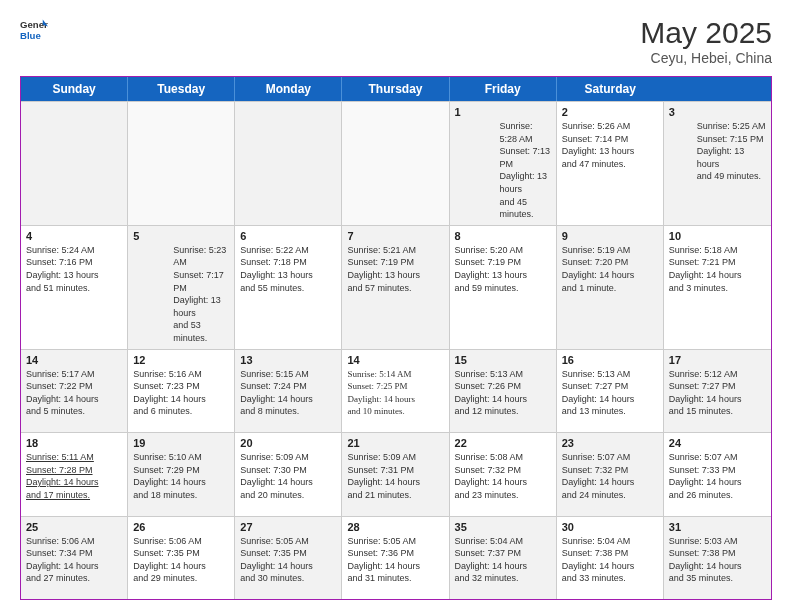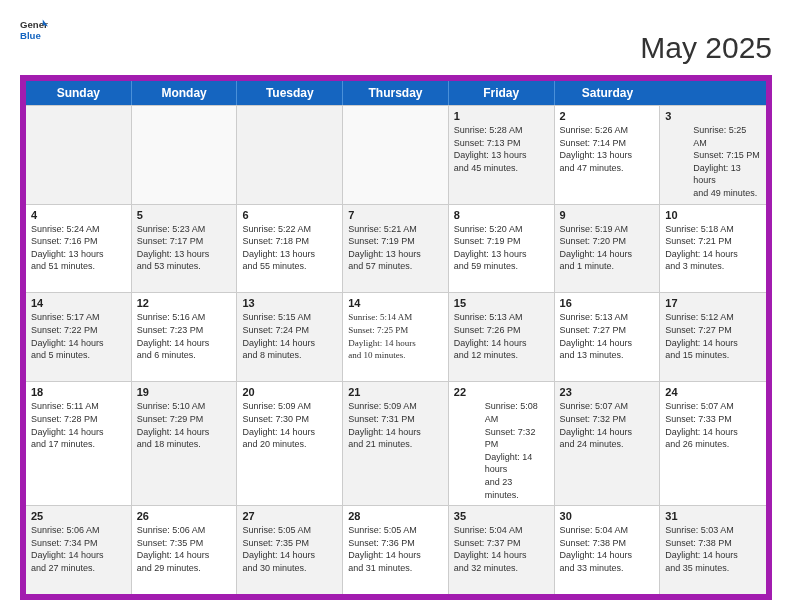--- a/index.html
+++ b/index.html
@@ -27,36 +27,35 @@
       display: flex;
       align-items: center;
       gap: 4px;
     }
     .logo-icon {
       width: 28px;
       height: 28px;
     }
     .title-block {
       text-align: right;
-      margin-top: 15px;
     }
     .calendar-title {
       font-size: 30px;
       color: #333;
       font-weight: normal;
     }
     .calendar-subtitle {
       font-size: 14px;
       color: #555;
     }
     .calendar {
       flex: 1;
       display: flex;
       flex-direction: column;
-      border: 6px solid #a21caf;
+      border: 1px solid #a21caf;
     }
     .cal-header-row {
       display: grid;
       grid-template-columns: repeat(7, 1fr);
       background: #1565c0;
     }
     .cal-header-cell {
       color: #fff;
       font-size: 12px;
       font-weight: bold;
@@ -106,40 +105,41 @@
   <div class="header">
     <div class="logo">
       <svg class="logo-icon" viewBox="0 0 32 32">
         <text x="0" y="14" font-size="11" font-weight="bold" fill="#333">General</text>
         <text x="0" y="26" font-size="11" font-weight="bold" fill="#1565c0">Blue</text>
         <polygon points="26,4 32,12 26,10" fill="#1565c0"></polygon>
       </svg>
     </div>
     <div class="title-block">
       <div class="calendar-title">May 2025</div>
+      <div class="calendar-subtitle">Ceyu, Hebei, China</div>
     </div>
   </div>
   <div class="calendar">
     <div class="cal-header-row">
     <div class="cal-header-cell">Sunday</div>
+        <div class="cal-header-cell">Tuesday</div>
         <div class="cal-header-cell">Monday</div>
-        <div class="cal-header-cell">Tuesday</div>
         <div class="cal-header-cell">Thursday</div>
         <div class="cal-header-cell">Friday</div>
         <div class="cal-header-cell">Saturday</div>
       </div>
     <div class="cal-body">
     <div class="cal-week">
           <div class="cal-cell shaded empty"></div>
           <div class="cal-cell empty"></div>
           <div class="cal-cell shaded empty"></div>
           <div class="cal-cell empty"></div>
           <div class="cal-cell shaded">
             <div class="day-num">1</div>
-            <div class="cell-text" style="white-space: pre-line;">Sunrise: 5:28 AM
+            <div class="cell-text" style="white-space: pre-line; margin-left: 45px;">Sunrise: 5:28 AM
 Sunset: 7:13 PM
 Daylight: 13 hours
 and 45 minutes.</div>
           </div>
           <div class="cal-cell">
             <div class="day-num">2</div>
             <div class="cell-text" style="white-space: pre-line;">Sunrise: 5:26 AM
 Sunset: 7:14 PM
 Daylight: 13 hours
 and 47 minutes.</div>
@@ -155,21 +155,21 @@
         <div class="cal-week">
           <div class="cal-cell">
             <div class="day-num">4</div>
             <div class="cell-text" style="white-space: pre-line;">Sunrise: 5:24 AM
 Sunset: 7:16 PM
 Daylight: 13 hours
 and 51 minutes.</div>
           </div>
           <div class="cal-cell shaded">
             <div class="day-num">5</div>
-            <div class="cell-text" style="white-space: pre-line;">Sunrise: 5:23 AM
+            <div class="cell-text" style="white-space: pre-line; margin-left: 40px;">Sunrise: 5:23 AM
 Sunset: 7:17 PM
 Daylight: 13 hours
 and 53 minutes.</div>
           </div>
           <div class="cal-cell">
             <div class="day-num">6</div>
             <div class="cell-text" style="white-space: pre-line;">Sunrise: 5:22 AM
 Sunset: 7:18 PM
 Daylight: 13 hours
 and 55 minutes.</div>
@@ -250,21 +250,21 @@
             <div class="day-num">17</div>
             <div class="cell-text" style="white-space: pre-line;">Sunrise: 5:12 AM
 Sunset: 7:27 PM
 Daylight: 14 hours
 and 15 minutes.</div>
           </div>
         </div>
         <div class="cal-week">
           <div class="cal-cell">
             <div class="day-num">18</div>
-            <div class="cell-text" style="white-space: pre-line;">Sunrise: 5:11 AM
+            <div class="cell-text" style="white-space: pre-line; text-decoration: underline;">Sunrise: 5:11 AM
 Sunset: 7:28 PM
 Daylight: 14 hours
 and 17 minutes.</div>
           </div>
           <div class="cal-cell shaded">
             <div class="day-num">19</div>
             <div class="cell-text" style="white-space: pre-line;">Sunrise: 5:10 AM
 Sunset: 7:29 PM
 Daylight: 14 hours
 and 18 minutes.</div>
@@ -278,21 +278,21 @@
           </div>
           <div class="cal-cell shaded">
             <div class="day-num">21</div>
             <div class="cell-text" style="white-space: pre-line;">Sunrise: 5:09 AM
 Sunset: 7:31 PM
 Daylight: 14 hours
 and 21 minutes.</div>
           </div>
           <div class="cal-cell">
             <div class="day-num">22</div>
-            <div class="cell-text" style="white-space: pre-line; margin-left: 31px;">Sunrise: 5:08 AM
+            <div class="cell-text" style="white-space: pre-line;">Sunrise: 5:08 AM
 Sunset: 7:32 PM
 Daylight: 14 hours
 and 23 minutes.</div>
           </div>
           <div class="cal-cell shaded">
             <div class="day-num">23</div>
             <div class="cell-text" style="white-space: pre-line;">Sunrise: 5:07 AM
 Sunset: 7:32 PM
 Daylight: 14 hours
 and 24 minutes.</div>

